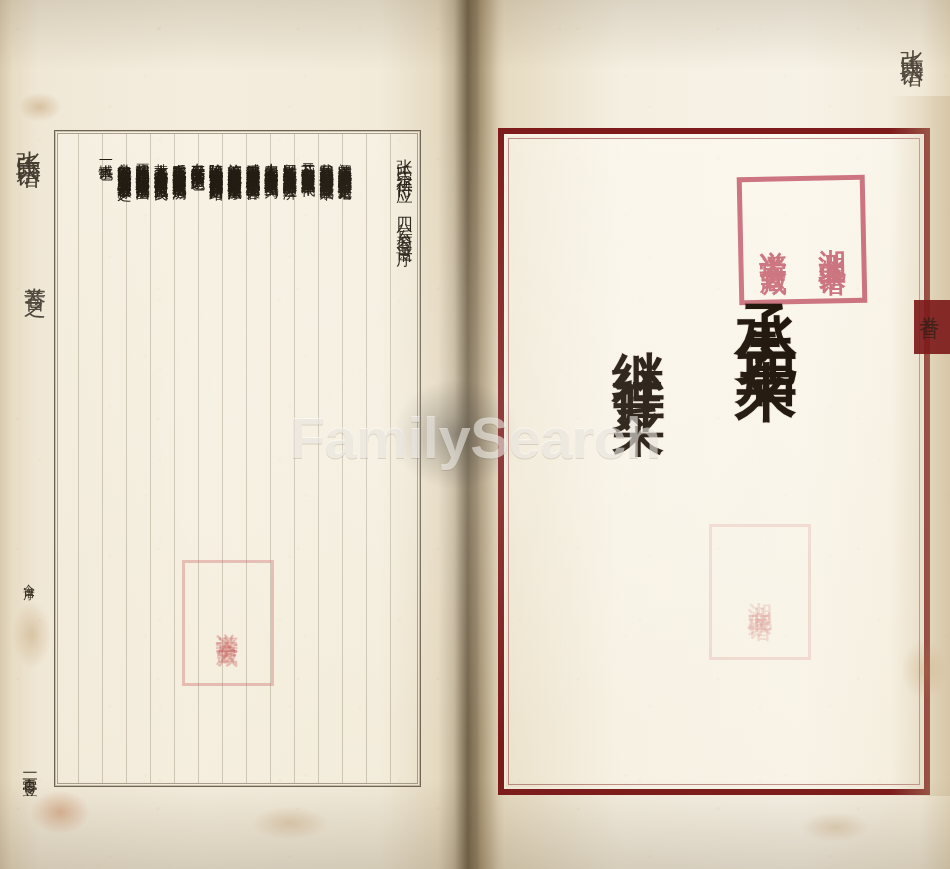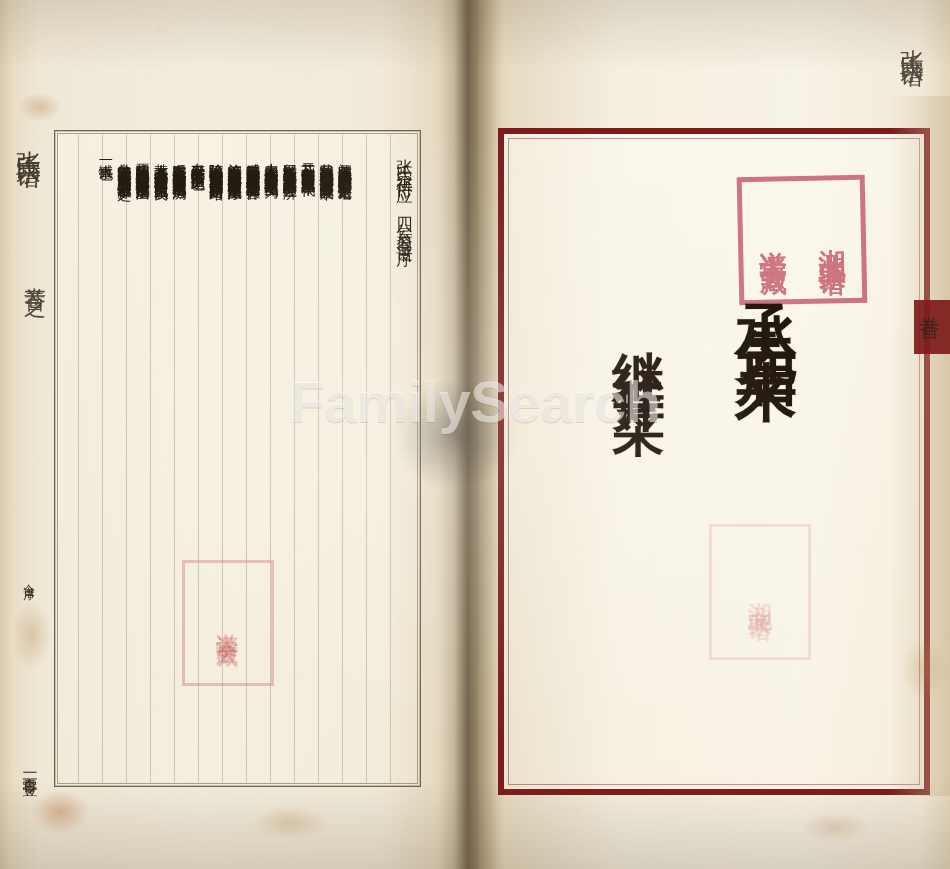--- a/index.html
+++ b/index.html
@@ -266,21 +266,21 @@
     display: flex; align-items: center; justify-content: center;
     letter-spacing: .2em;
     white-space: nowrap;
     pointer-events: none;
   }
 
   
   .watermark {
     position: absolute;
     left: 0; right: 0;
-    top: 368px;
+    top: 404px;
     text-align: center;
     font-family: "Liberation Sans", sans-serif;
     font-size: 58px;
     font-weight: 600;
     letter-spacing: -0.5px;
     color: rgba(255,255,255,.52);
     text-shadow: 0 1px 0 rgba(120,100,70,.22);
     pointer-events: none;
     user-select: none;
   }

